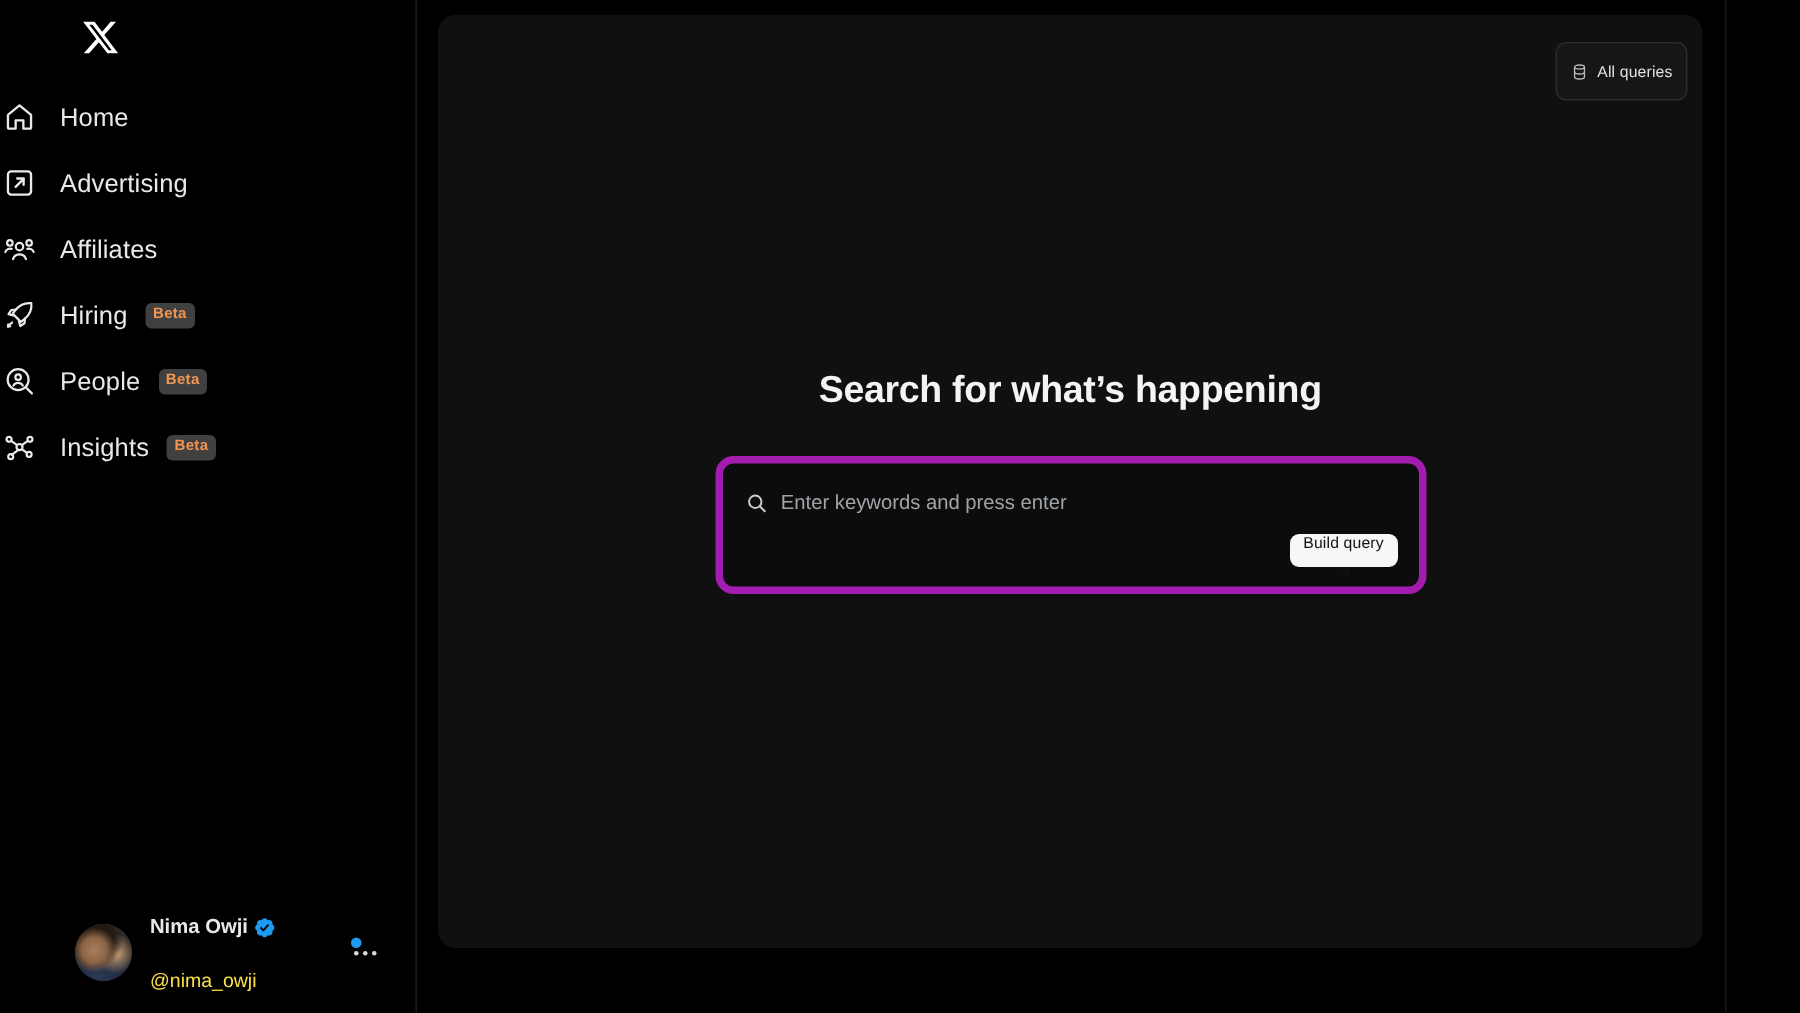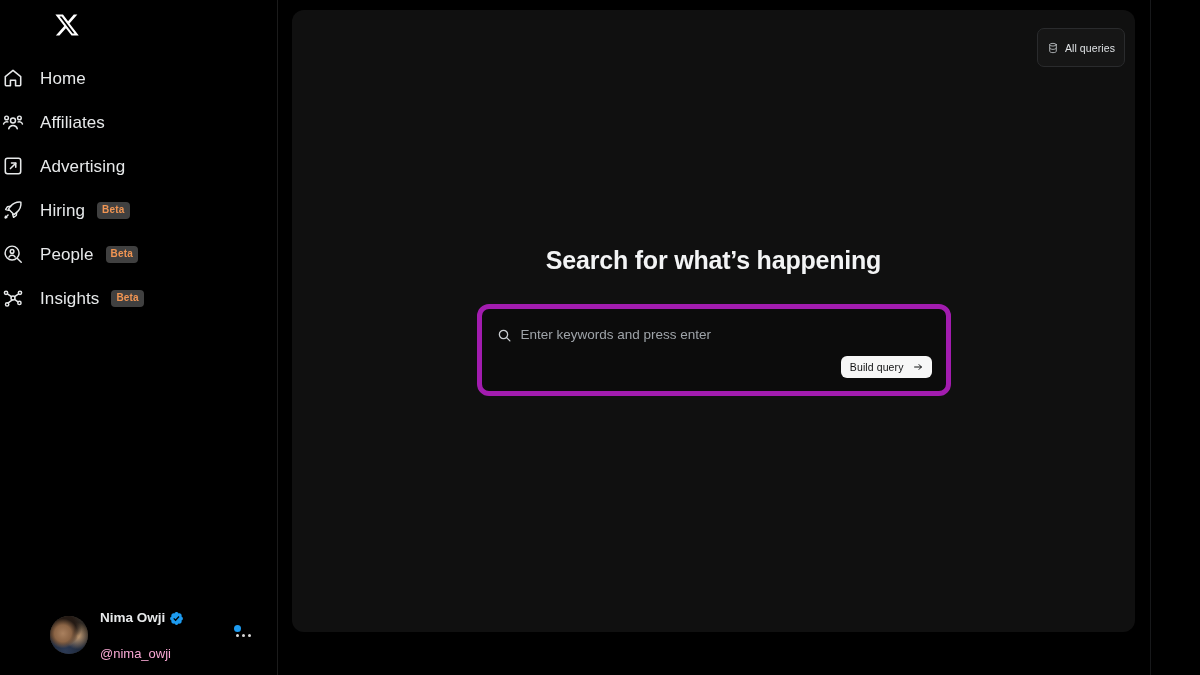--- a/index.html
+++ b/index.html
@@ -137,21 +137,21 @@
   .verified {
     margin-left: 4px;
     width: 15px; height: 15px;
     display: inline-flex;
     color: #1d9bf0;
   }
   .verified svg { width: 15px; height: 15px; display: block; }
   .acct-handle {
     margin-top: 21px;
     font-size: 13px;
-    color: #f9a8d4;
+    color: #fde047;
     white-space: nowrap;
   }
 
   #acct-more {
     position: absolute;
     right: 22px;
     top: 50%;
     transform: translateY(-50%);
     width: 26px;
     height: 26px;
@@ -298,20 +298,21 @@
     display: inline-flex;
     align-items: center;
     gap: 9px;
     height: 22px;
     padding: 0 9px;
     background: #f7f7f7;
     border: 0;
     border-radius: 6px;
     cursor: pointer;
     font-family: "Liberation Sans", sans-serif;
+    flex-direction: column;
   }
   #build-query-btn .bq-label {
     font-size: 10.5px;
     color: #111213;
     font-weight: 400;
     white-space: nowrap;
     letter-spacing: 0.1px;
   }
   #build-query-btn .bq-arrow {
     width: 10px; height: 10px;
@@ -335,45 +336,45 @@
 
     <div id="nav">
 
       <div class="nav-item">
         <span class="nav-ico">
           <svg viewBox="0 0 24 24" fill="none" stroke="currentColor" stroke-width="1.7" stroke-linecap="round" stroke-linejoin="round">
             <path d="M3.6 10.4 12 3.6l8.4 6.8v9a1 1 0 0 1-1 1h-4.6v-6H9.2v6H4.6a1 1 0 0 1-1-1v-9Z"></path>
           </svg>
         </span>
         <span class="nav-label">Home</span>
+      </div>
+
+      <div class="nav-item">
+        <span class="nav-ico">
+          <svg viewBox="0 0 24 24" fill="none" stroke="currentColor" stroke-width="1.7" stroke-linecap="round" stroke-linejoin="round">
+            <rect x="3.6" y="3.6" width="16.8" height="16.8" rx="2.4"></rect>
+            <path d="M9.2 14.8 15 9"></path>
+            <path d="M10.4 8.7H15v4.6"></path>
+          </svg>
+        </span>
+        <span class="nav-label">Advertising</span>
       </div>
 
       <div class="nav-item">
         <span class="nav-ico">
           <svg viewBox="0 0 24 24" fill="none" stroke="currentColor" stroke-width="1.6" stroke-linecap="round" stroke-linejoin="round">
             <circle cx="12" cy="10.3" r="2.7"></circle>
             <path d="M7.3 19.4a4.9 4.9 0 0 1 9.4 0"></path>
             <circle cx="5" cy="7.6" r="2"></circle>
             <path d="M1.7 14.2a3.6 3.6 0 0 1 4.6-2.3"></path>
             <circle cx="19" cy="7.6" r="2"></circle>
             <path d="M22.3 14.2a3.6 3.6 0 0 0-4.6-2.3"></path>
           </svg>
         </span>
         <span class="nav-label">Affiliates</span>
-      </div>
-
-      <div class="nav-item">
-        <span class="nav-ico">
-          <svg viewBox="0 0 24 24" fill="none" stroke="currentColor" stroke-width="1.7" stroke-linecap="round" stroke-linejoin="round">
-            <rect x="3.6" y="3.6" width="16.8" height="16.8" rx="2.4"></rect>
-            <path d="M9.2 14.8 15 9"></path>
-            <path d="M10.4 8.7H15v4.6"></path>
-          </svg>
-        </span>
-        <span class="nav-label">Advertising</span>
       </div>
 
       <div class="nav-item">
         <span class="nav-ico">
           <svg viewBox="0 0 24 24" fill="none" stroke="currentColor" stroke-width="1.6" stroke-linecap="round" stroke-linejoin="round">
             <path d="M20.6 3.4c-4.6-.5-8.2 1-11.2 4.6L7 11l6 6 3-2.4c3.6-3 5.1-6.6 4.6-11.2Z"></path>
             <path d="M9.4 8 6 8.4 4 11.4l3.3 1"></path>
             <path d="M16 14.6l-.4 3.4-3 2-1-3.3"></path>
             <path d="M6.6 17.4 3.6 20.4"></path>
             <path d="M5.2 20.2l-1.6.2.2-1.6"></path>

